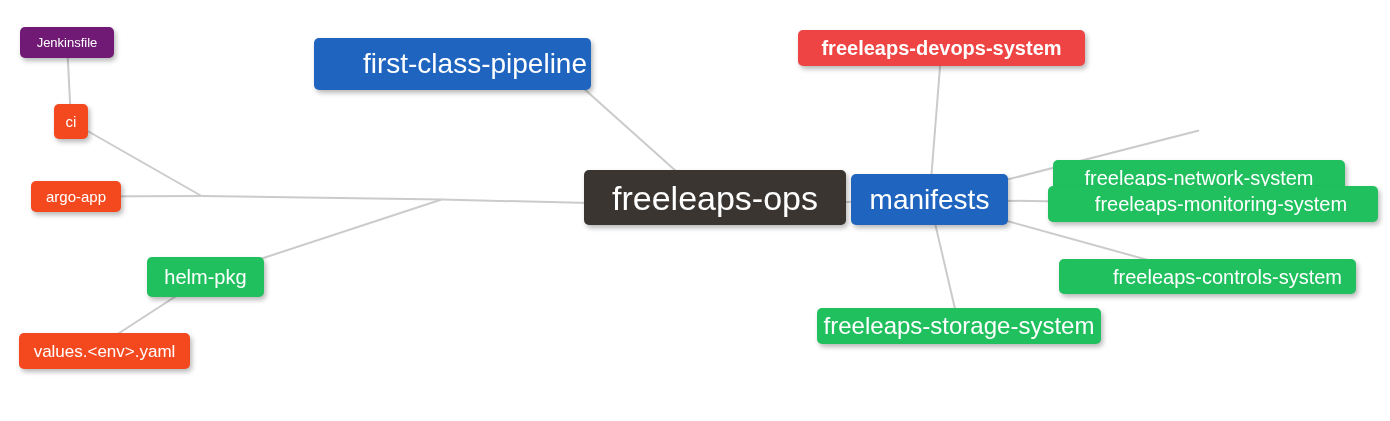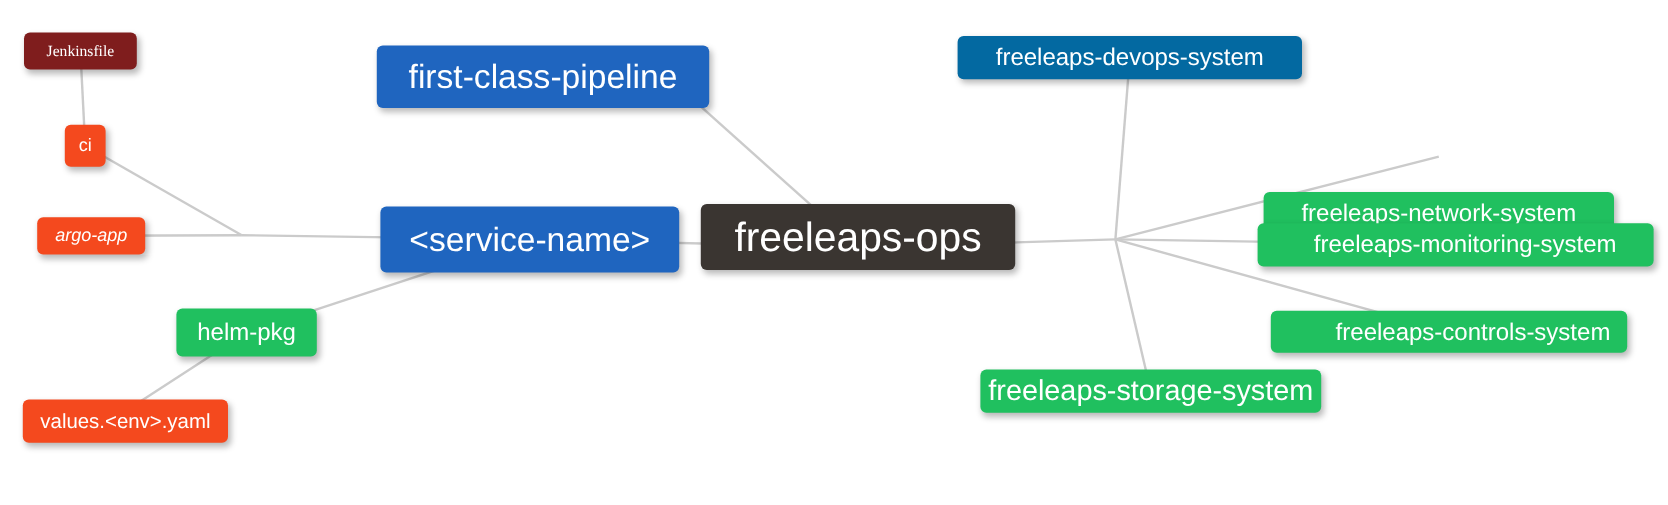--- a/index.html
+++ b/index.html
@@ -61,45 +61,45 @@
       <line x1="441.5" y1="199.5" x2="715" y2="206" stroke="#cbcbcb" stroke-width="2"></line>
       <line x1="582" y1="87" x2="715" y2="206" stroke="#cbcbcb" stroke-width="2"></line>
       <line x1="715" y1="206" x2="929.5" y2="199.5" stroke="#cbcbcb" stroke-width="2"></line>
       <line x1="929.5" y1="199.5" x2="941.5" y2="48" stroke="#cbcbcb" stroke-width="2"></line>
       <line x1="929.5" y1="199.5" x2="1199" y2="130.5" stroke="#cbcbcb" stroke-width="2"></line>
       <line x1="929.5" y1="199.5" x2="1213" y2="204" stroke="#cbcbcb" stroke-width="2"></line>
       <line x1="929.5" y1="199.5" x2="1207.5" y2="276.5" stroke="#cbcbcb" stroke-width="2"></line>
       <line x1="929.5" y1="199.5" x2="959" y2="326" stroke="#cbcbcb" stroke-width="2"></line>
     </svg>
   <div id="node-layer">
-      <div class="node" style="left: 20px; top: 27px; width: 94px; height: 31px; background: #7f1d1d; font-size: 13px; font-family: Liberation Serif, serif;">
+      <div class="node" style="left: 20px; top: 27px; width: 94px; height: 31px; background: #701a75; font-size: 13px;">
         <span>Jenkinsfile</span>
       </div>
       <div class="node" style="left: 54px; top: 104px; width: 34px; height: 35px; background: rgb(244, 73, 30); font-size: 15px;">
         <span>ci</span>
       </div>
-      <div class="node" style="left: 31px; top: 181px; width: 90px; height: 31px; background: rgb(244, 73, 30); font-size: 15px; font-style: italic;">
+      <div class="node" style="left: 31px; top: 181px; width: 90px; height: 31px; background: rgb(244, 73, 30); font-size: 15px;">
         <span>argo-app</span>
       </div>
       <div class="node" style="left: 147px; top: 257px; width: 117px; height: 40px; background: rgb(32, 192, 95); font-size: 20px;">
         <span>helm-pkg</span>
       </div>
       <div class="node" style="left: 6px; top: 333px; width: 171px; height: 36px; background: rgb(244, 73, 30); font-size: 17px; margin-left: 13px;">
         <span>values.&lt;env&gt;.yaml</span>
       </div>
-      <div class="node" style="left: 314px; top: 38px; width: 277px; height: 52px; background: rgb(31, 101, 191); font-size: 28px;">
+      <div class="node" style="left: 314px; top: 38px; width: 277px; height: 52px; background: rgb(31, 101, 191); font-size: 28px; justify-content: flex-end;">
         <span>first-class-pipeline</span>
-      </div>
-      <div class="node" style="left: 317px; top: 172px; width: 249px; height: 55px; background: rgb(31, 101, 191); font-size: 28px;">
-        <span>&lt;service-name&gt;</span>
       </div>
       <div class="node" style="left: 584px; top: 170px; width: 262px; height: 55px; background: rgb(58, 53, 49); font-size: 34px;">
         <span>freeleaps-ops</span>
       </div>
-      <div class="node" style="left: 798px; top: 30px; width: 287px; height: 36px; background: #0369a1; font-size: 20px;">
+      <div class="node" style="left: 851px; top: 174px; width: 157px; height: 51px; background: rgb(31, 101, 191); font-size: 28px;">
+        <span>manifests</span>
+      </div>
+      <div class="node" style="left: 798px; top: 30px; width: 287px; height: 36px; background: #ef4444; font-size: 20px; font-weight: bold;">
         <span>freeleaps-devops-system</span>
       </div>
       <div class="node" style="left: 1053px; top: 113px; width: 292px; height: 35px; background: rgb(32, 192, 95); font-size: 20px; margin-top: 47px;">
         <span>freeleaps-network-system</span>
       </div>
       <div class="node" style="left: 1048px; top: 186px; width: 330px; height: 36px; background: rgb(32, 192, 95); font-size: 20px; padding-left: 16px;">
         <span>freeleaps-monitoring-system</span>
       </div>
       <div class="node" style="left: 1059px; top: 259px; width: 297px; height: 35px; background: rgb(32, 192, 95); font-size: 20px; padding-left: 40px;">
         <span>freeleaps-controls-system</span>

